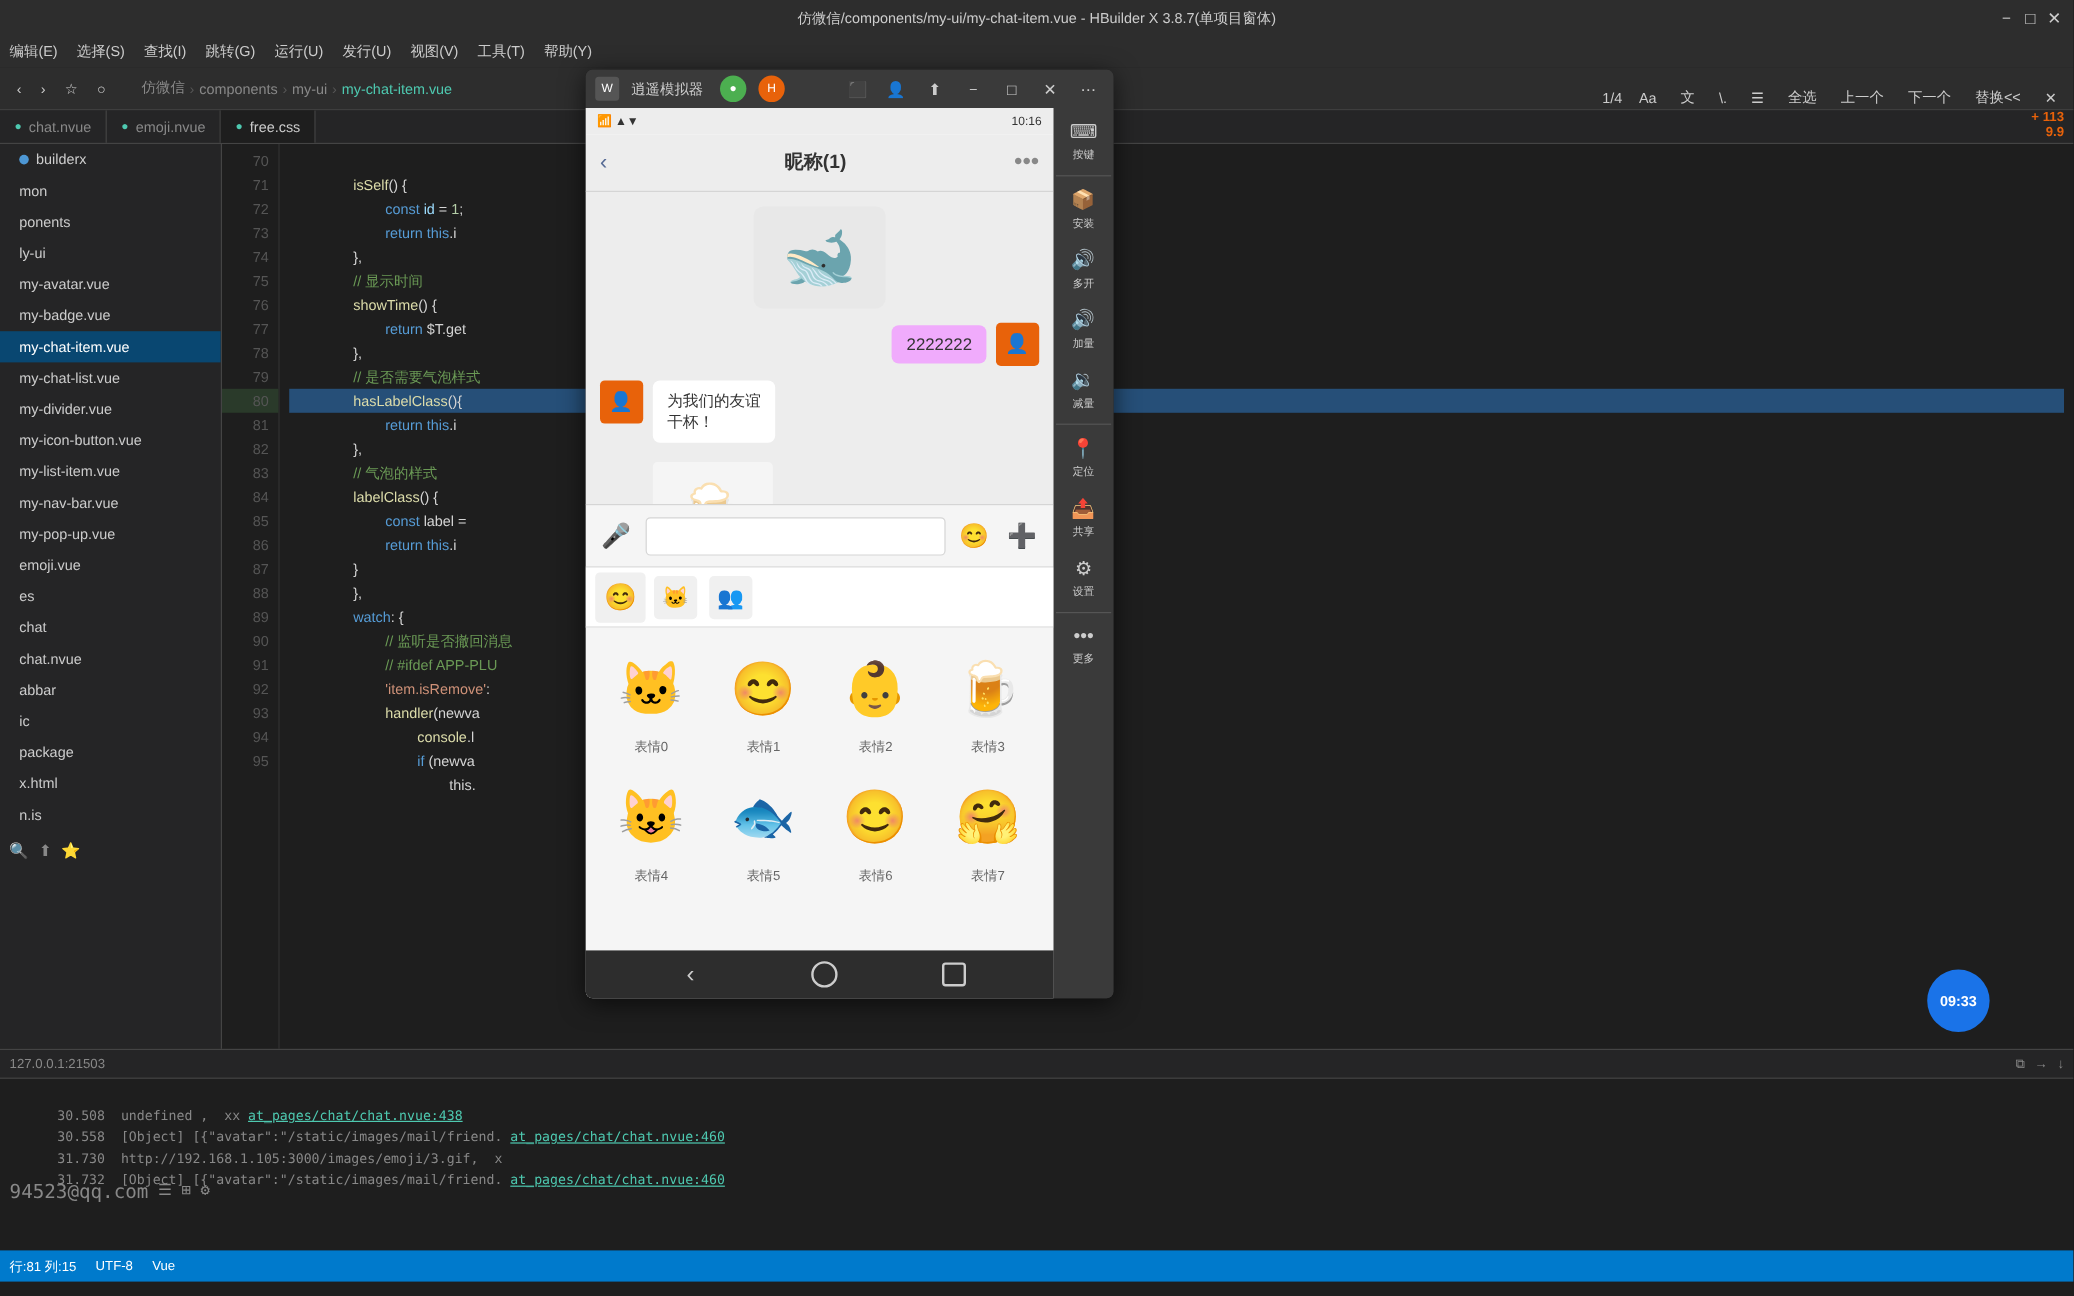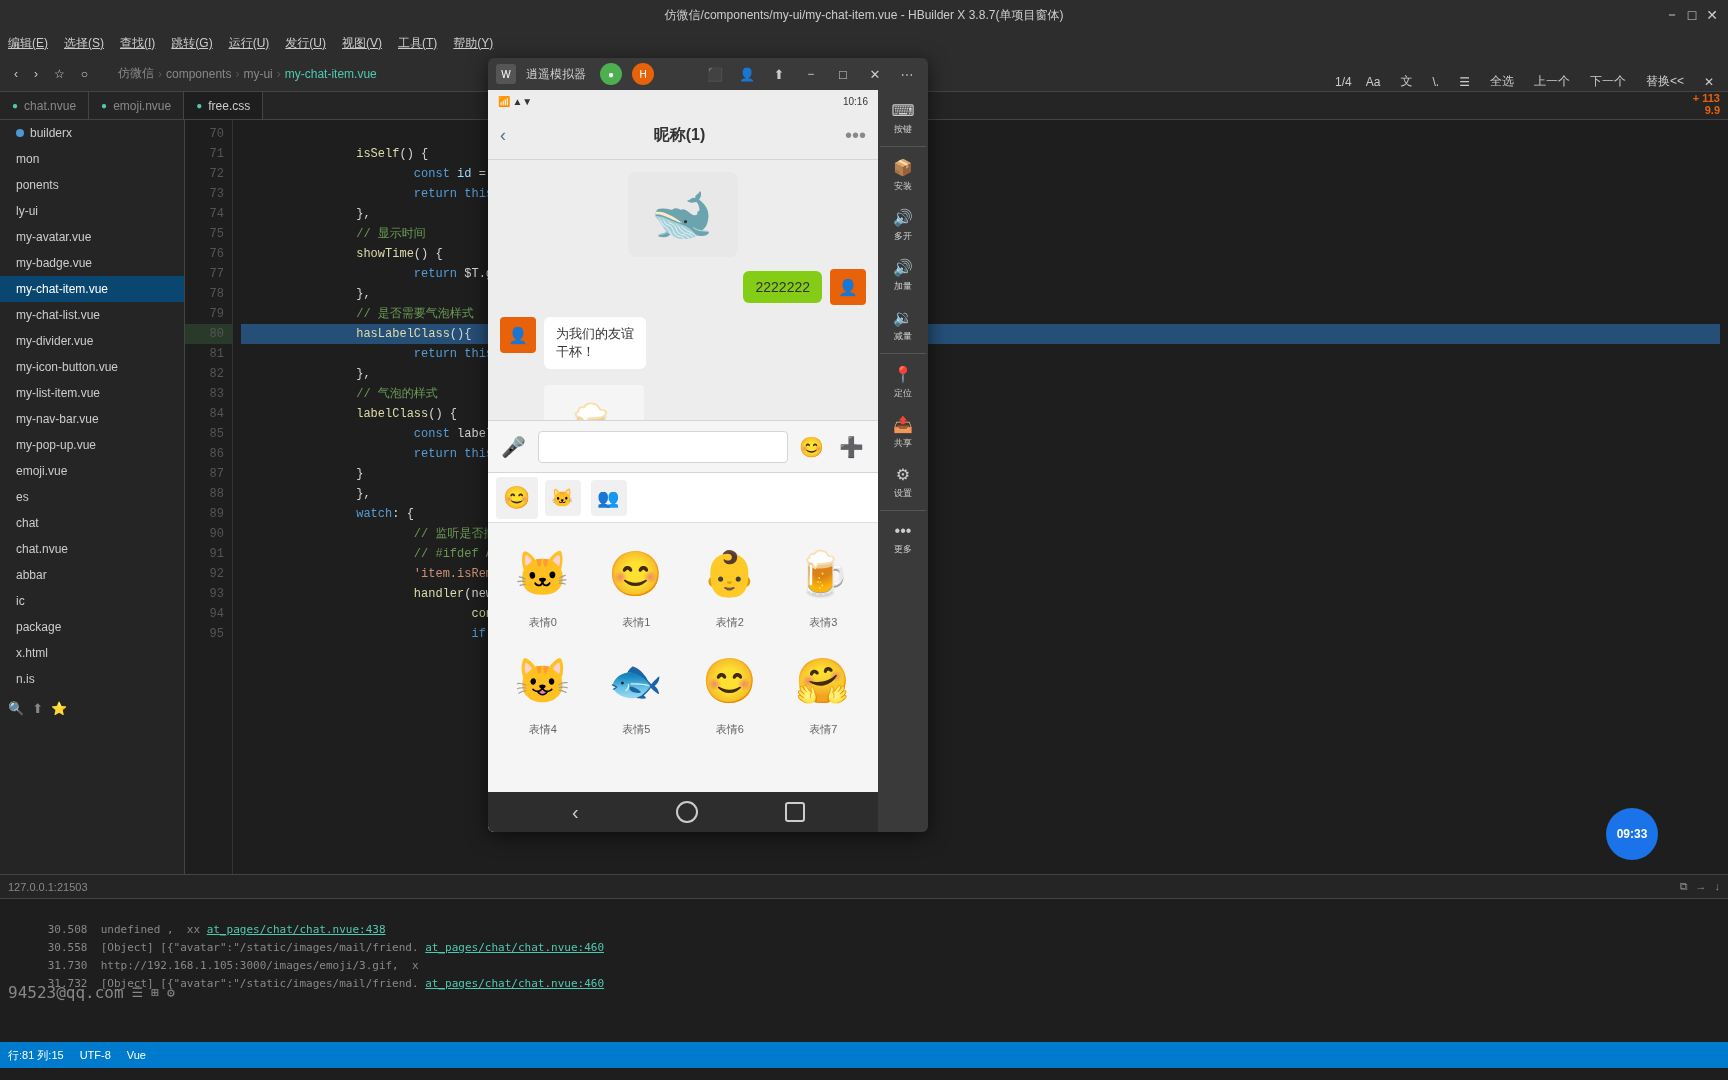--- a/index.html
+++ b/index.html
@@ -44,21 +44,21 @@
     .menu-bar {
       height: 26px;
       background: #2d2d2d;
       display: flex;
       align-items: center;
       padding: 0 8px;
       gap: 16px;
       color: #ccc;
       font-size: 12px;
     }
-    .menu-item { cursor: pointer; text-decoration: underline; }
+    .menu-item { cursor: pointer; }
 
     
     .toolbar {
       height: 36px;
       background: #2d2d2d;
       display: flex;
       align-items: center;
       padding: 0 8px;
       gap: 4px;
       border-bottom: 1px solid #444;
@@ -156,21 +156,21 @@
       background: #1e1e1e;
       overflow: hidden;
       position: relative;
       display: flex;
       flex-direction: column;
     }
     .code-content {
       flex: 1;
       overflow: hidden;
       display: flex;
-      font-family: Liberation Mono, monospace;
+      font-family: Liberation Sans, sans-serif;
       font-size: 13px;
     }
     .line-numbers {
       width: 48px;
       background: #1e1e1e;
       padding: 4px 0;
       text-align: right;
       color: #555;
       flex-shrink: 0;
       border-right: 1px solid #333;
@@ -250,21 +250,21 @@
       align-items: center;
       gap: 8px;
     }
     .msg-left {
       display: flex;
       justify-content: flex-start;
       align-items: flex-start;
       gap: 8px;
     }
     .bubble-green {
-      background: #84cc16;
+      background: #f0abfc;
       padding: 8px 12px;
       border-radius: 6px;
       font-size: 14px;
       color: #333;
       max-width: 200px;
     }
     .bubble-white {
       background: #fff;
       padding: 8px 12px;
       border-radius: 6px;

